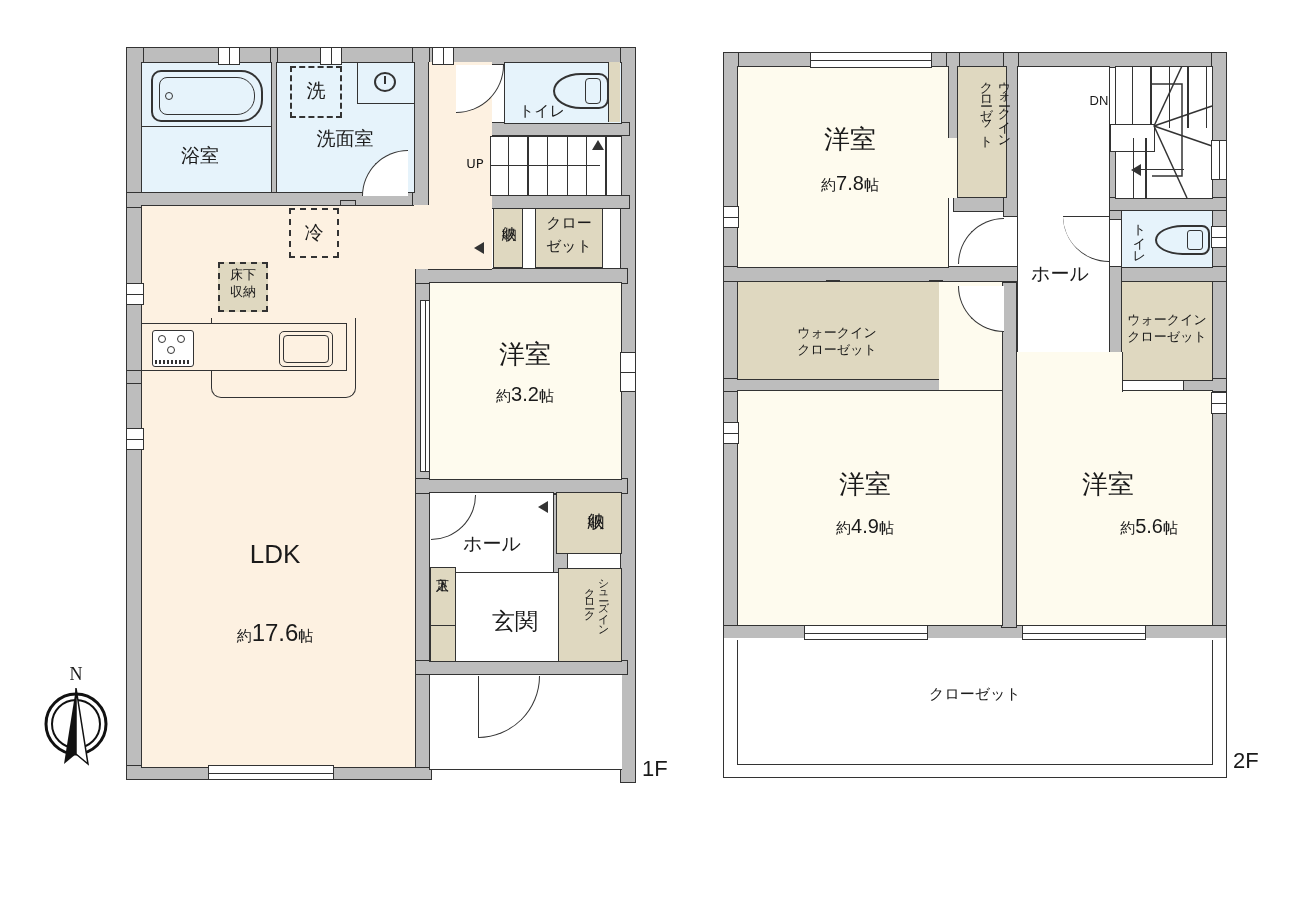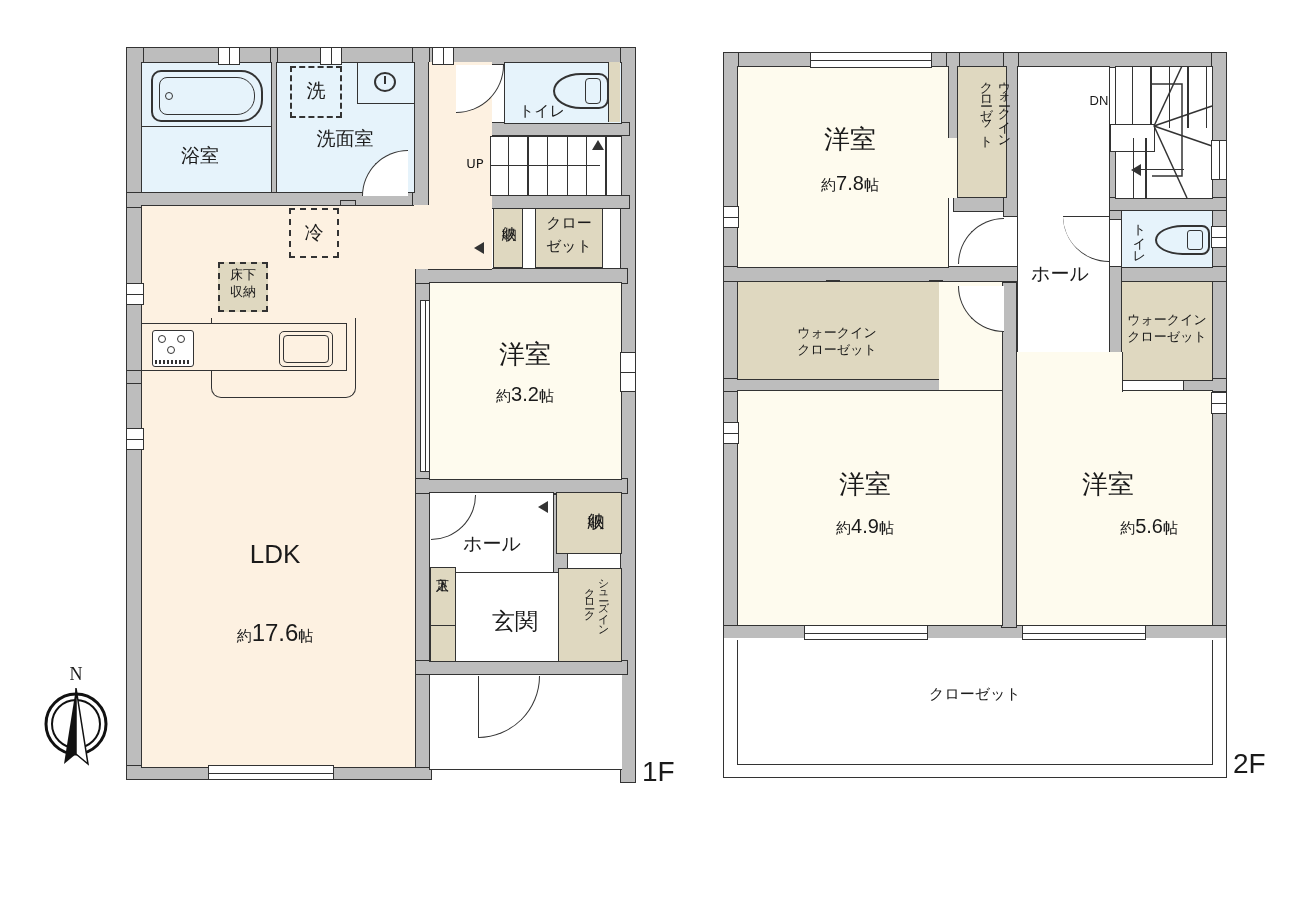--- a/index.html
+++ b/index.html
@@ -19,21 +19,21 @@
   .xs{font-size:13px;}
   .area{font-size:20px;}
   .area .u{font-size:15px;}
   .vert{writing-mode:vertical-rl;text-orientation:upright;letter-spacing:-1px;}
   .win{position:absolute;background:#fff;border:1.5px solid #333;box-sizing:border-box;}
   .win::after{content:"";position:absolute;left:0;right:0;top:50%;border-top:1.5px solid #333;}
   .winv{position:absolute;background:#fff;border:1.5px solid #333;box-sizing:border-box;}
   .winv::after{content:"";position:absolute;top:0;bottom:0;left:50%;border-left:1.5px solid #333;}
   .dash{position:absolute;border:2px dashed #333;box-sizing:border-box;}
   .stair{position:absolute;background:#fff;border:1.5px solid #333;box-sizing:border-box;}
-  .floor-tag{position:absolute;font-size:28px;font-family:"Liberation Sans",sans-serif;}
+  .floor-tag{position:absolute;font-size:22px;font-family:"Liberation Sans",sans-serif;}
 </style>
 </head>
 <body>
 
 <div>
 
   <div class="wall" style="left:126px;top:47px;width:510px;height:18px;"></div>
   <div class="wall" style="left:126px;top:47px;width:18px;height:733px;"></div>
   <div class="wall" style="left:126px;top:765px;width:306px;height:15px;"></div>
   <div class="wall" style="left:620px;top:47px;width:16px;height:736px;"></div>

